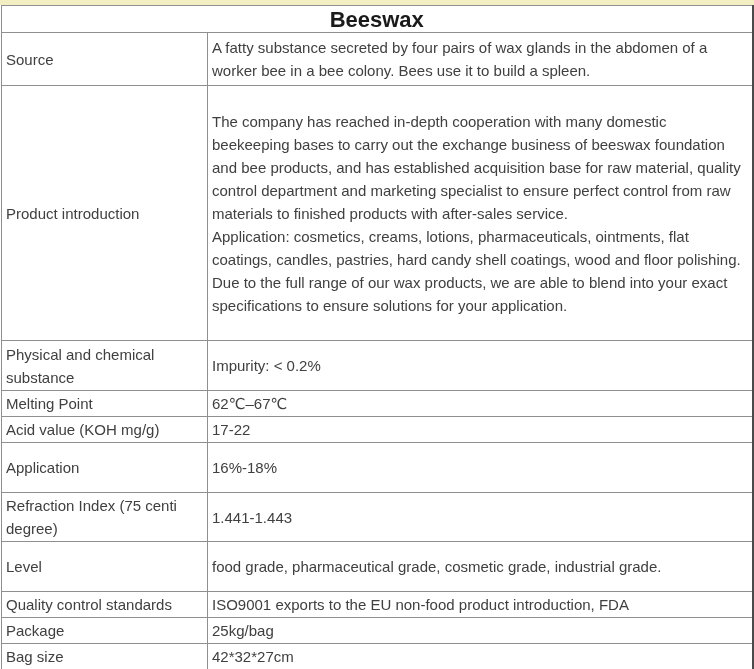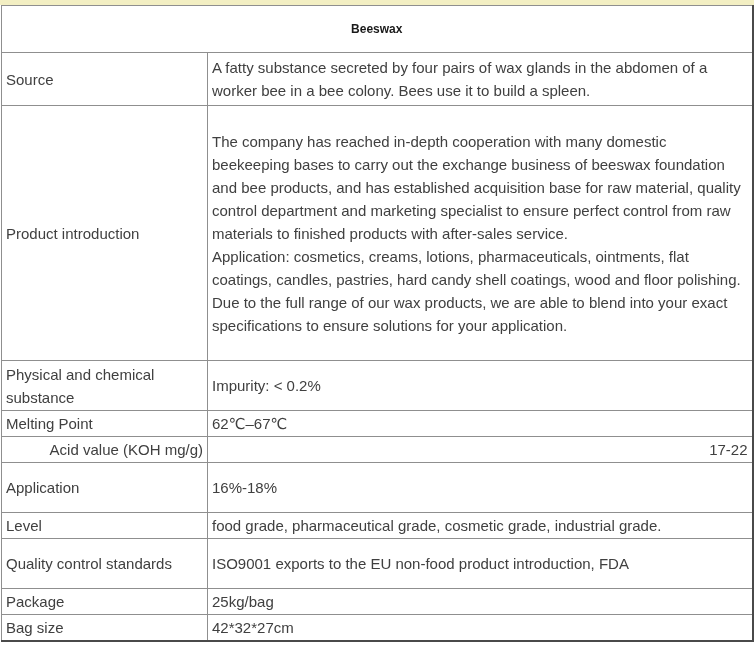--- a/index.html
+++ b/index.html
@@ -37,32 +37,32 @@
     font-size: 15px;
     line-height: 23px;
     color: #404040;
     padding: 1px 4px;
     vertical-align: middle;
     overflow: hidden;
   }
   table.spec thead th {
     text-align: center;
     font-weight: bold;
-    font-size: 12px;
+    font-size: 22px;
     color: #1a1a1a;
     height: 24px;
-    padding: 11px 4px;
+    padding: 1px 4px;
   }
   td.value-cell { white-space: pre-line; margin-top: 8px; }
   
   tbody tr:nth-child(1)  { height: 53px;  }
   tbody tr:nth-child(2)  { height: 255px; }
   tbody tr:nth-child(3)  { height: 50px;  }
   tbody tr:nth-child(4)  { height: 23px;  }
-  tbody tr:nth-child(5)  { height: 23px; text-align: right;  }
+  tbody tr:nth-child(5)  { height: 23px;  }
   tbody tr:nth-child(6)  { height: 50px;  }
   tbody tr:nth-child(7)  { height: 23px;  }
   tbody tr:nth-child(8)  { height: 50px;  }
   tbody tr:nth-child(9)  { height: 23px;  }
   tbody tr:nth-child(10) { height: 24px;  }
   tbody tr:nth-child(11) { height: 23px;  }
   tbody tr:nth-child(12) { height: 28px;  }
 </style>
 </head>
 <body>
@@ -100,20 +100,24 @@
         </tr>
         <tr>
           <td class="label-cell">Acid value (KOH mg/g)</td>
           <td class="value-cell">17-22</td>
         </tr>
         <tr>
           <td class="label-cell">Application</td>
           <td class="value-cell">16%-18%</td>
         </tr>
         <tr>
+          <td class="label-cell">Refraction Index (75 centi degree)</td>
+          <td class="value-cell">1.441-1.443</td>
+        </tr>
+        <tr>
           <td class="label-cell">Level</td>
           <td class="value-cell">food grade, pharmaceutical grade, cosmetic grade, industrial grade.</td>
         </tr>
         <tr>
           <td class="label-cell">Quality control standards</td>
           <td class="value-cell">ISO9001 exports to the EU non-food product introduction, FDA</td>
         </tr>
         <tr>
           <td class="label-cell">Package</td>
           <td class="value-cell">25kg/bag</td>

